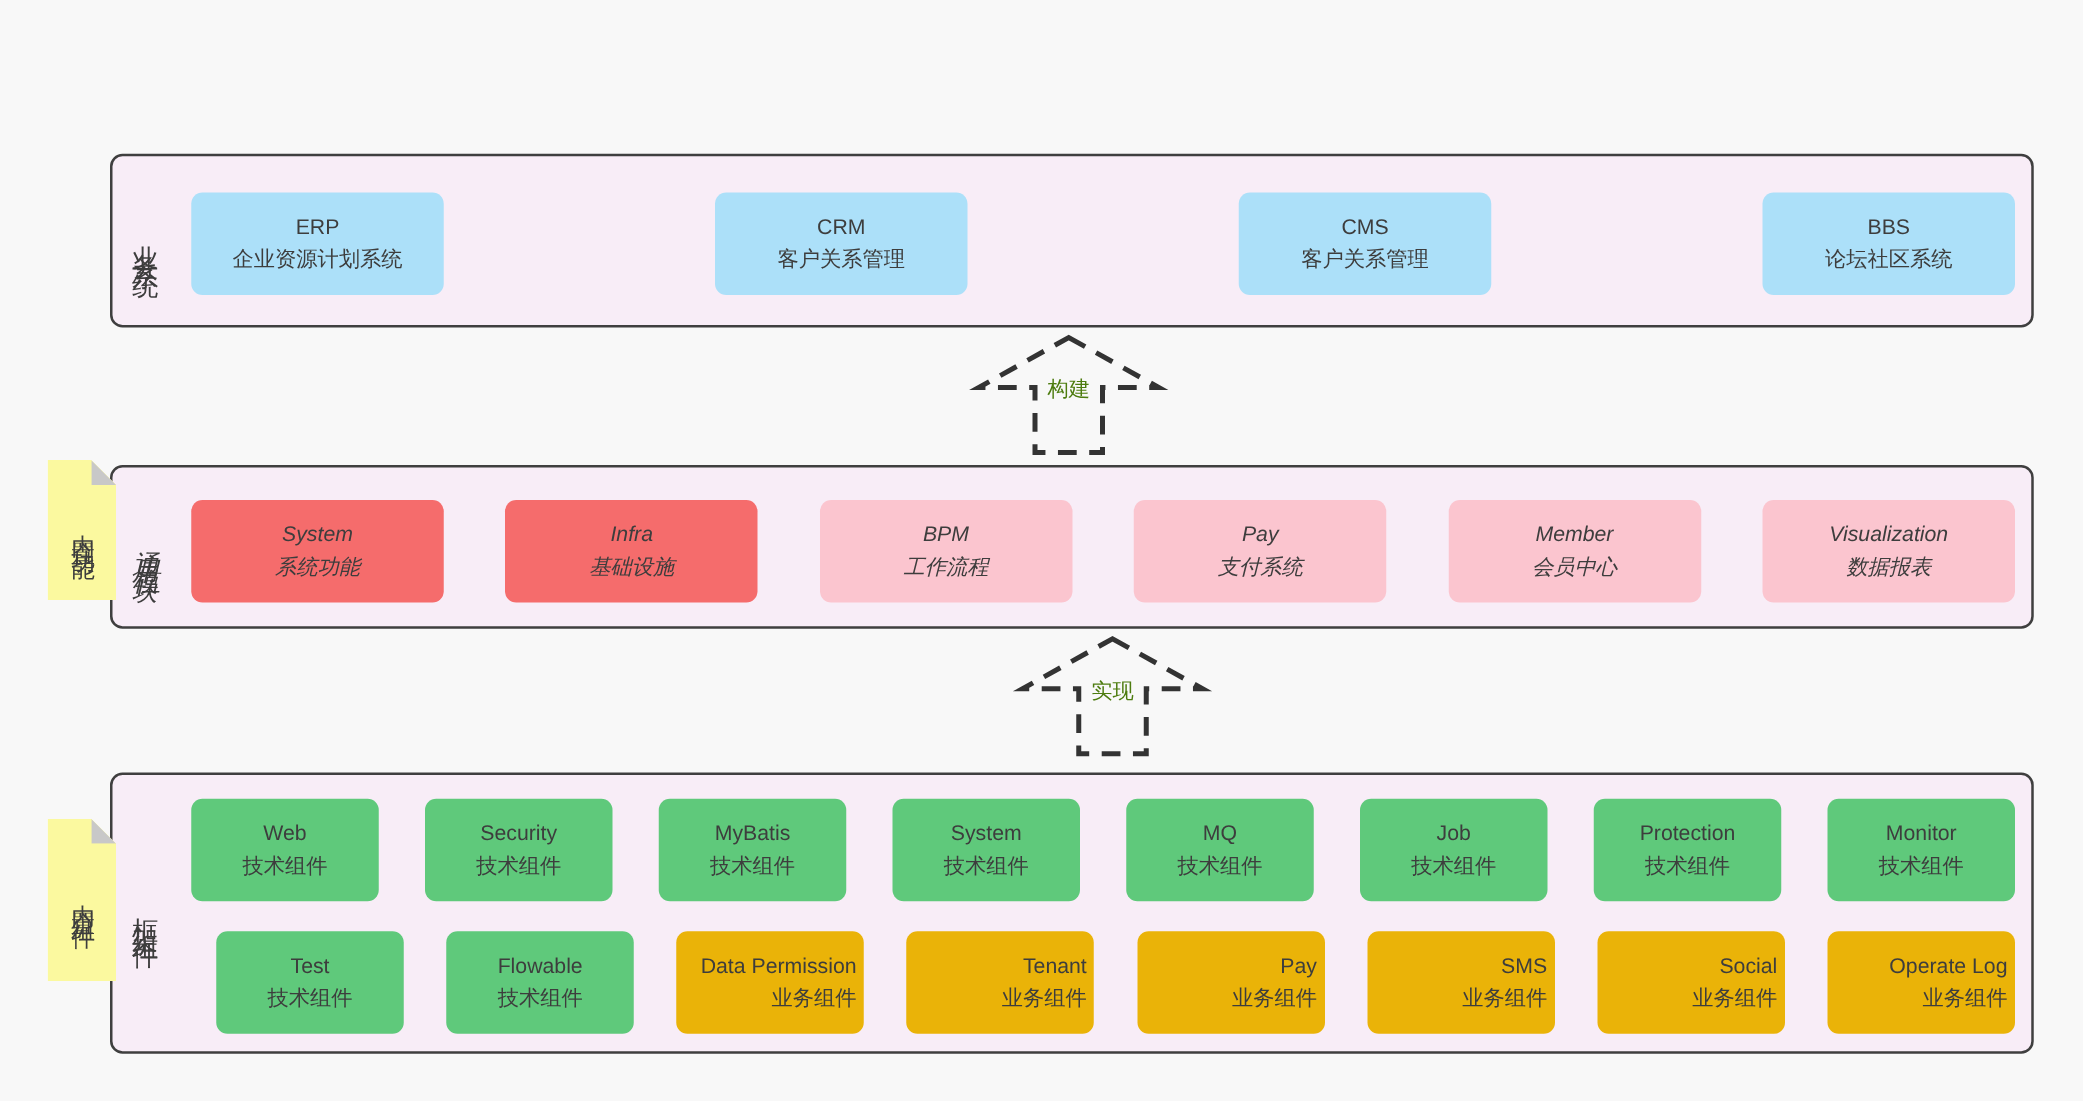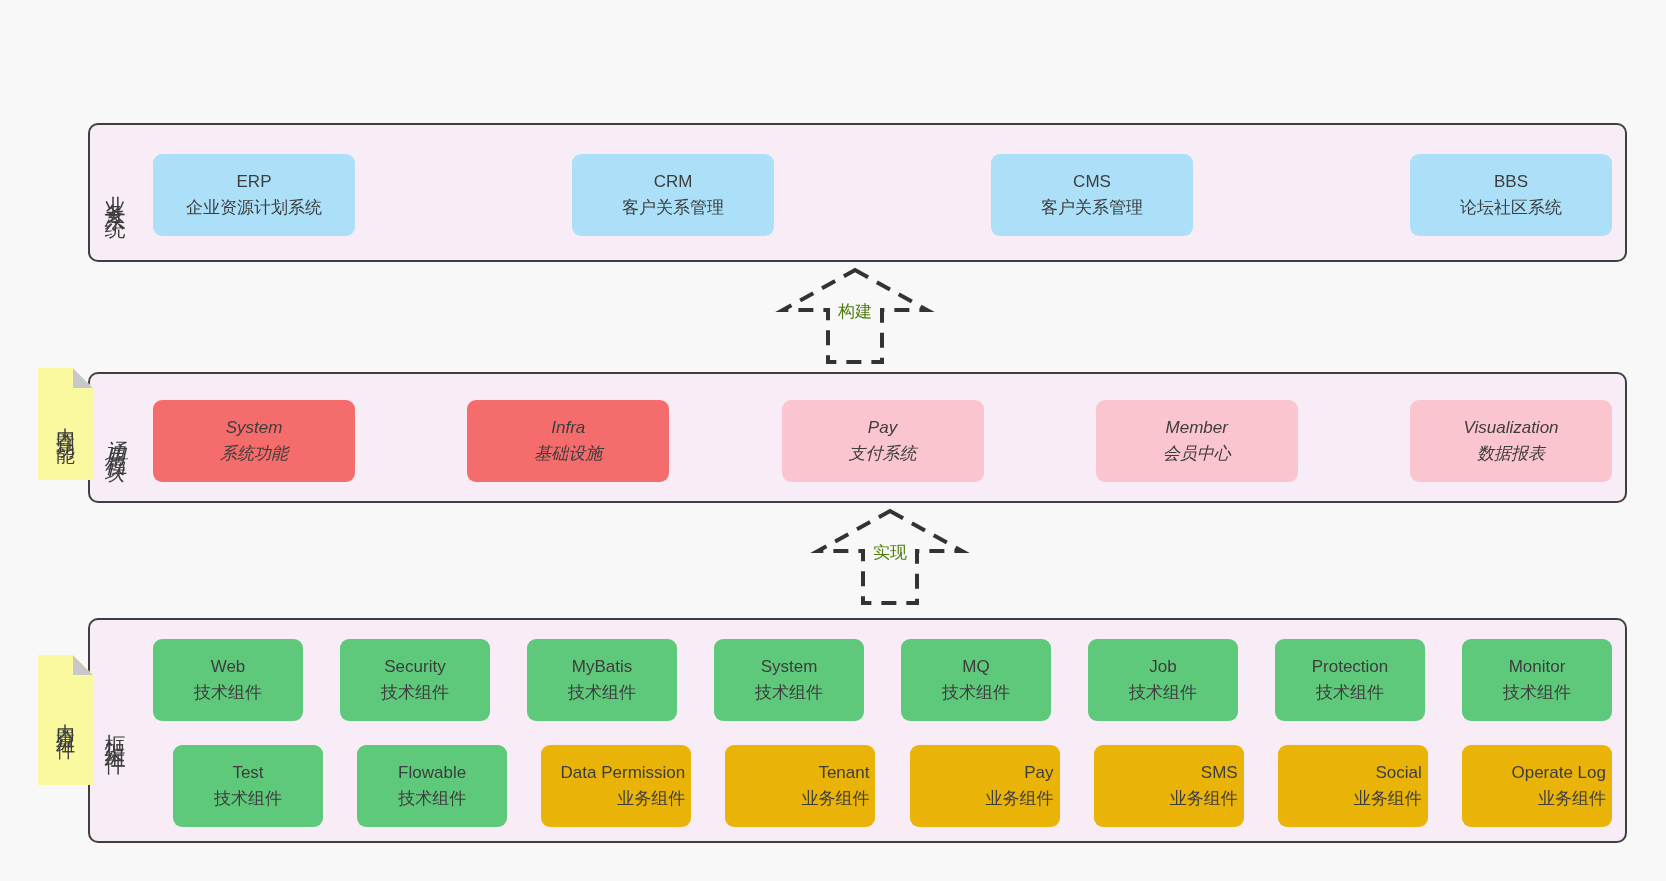--- a/index.html
+++ b/index.html
@@ -162,20 +162,24 @@
     <div class="boxes row-b">
       <div class="box w6 red">
         <div>System</div>
         <div>系统功能</div>
       </div>
       <div class="box w6 red">
         <div>Infra</div>
         <div>基础设施</div>
       </div>
       <div class="box w6 pink">
+        <div>BPM</div>
+        <div>工作流程</div>
+      </div>
+      <div class="box w6 pink">
         <div>Pay</div>
         <div>支付系统</div>
       </div>
       <div class="box w6 pink">
         <div>Member</div>
         <div>会员中心</div>
       </div>
       <div class="box w6 pink">
         <div>Visualization</div>
         <div>数据报表</div>

